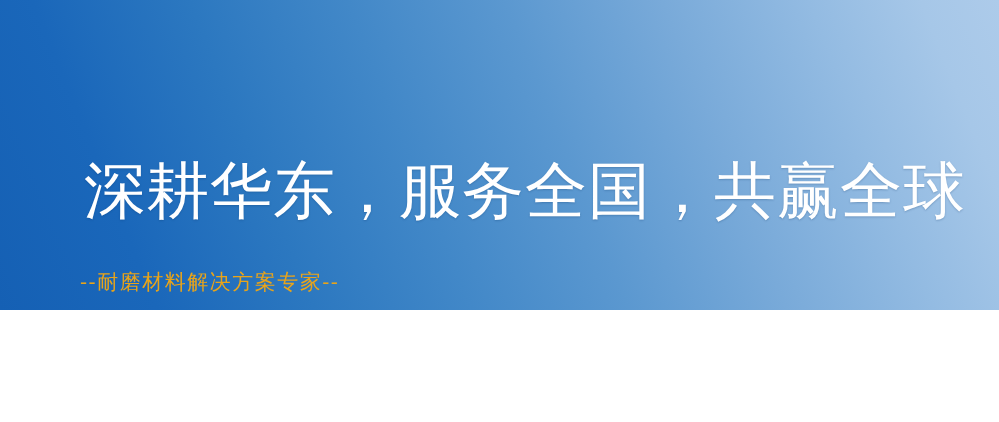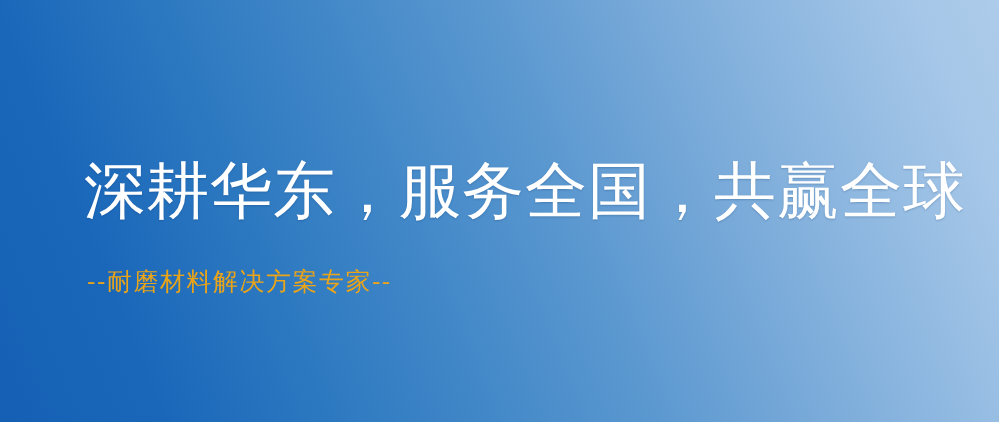--- a/index.html
+++ b/index.html
@@ -3,21 +3,21 @@
 <meta charset="utf-8">
 <style>
   html, body {
     margin: 0;
     padding: 0;
     background: #ffffff;
   }
   #banner {
     position: relative;
     width: 999px;
-    height: 422px;
+    height: 310px;
     overflow: hidden;
     
     background:
       linear-gradient(68deg,
         #1560b4 0%,
         #1a67ba 14%,
         #2c78c0 28%,
         #4288c8 42%,
         #5b98d0 56%,
         #79aad9 70%,
@@ -37,24 +37,24 @@
     line-height: 72px;
     color: #ffffff;
     letter-spacing: 1px;
     white-space: nowrap;
     text-shadow: 0 1px 2px rgba(10, 50, 100, 0.25);
   }
 
   
   #subtitle {
     position: absolute;
-    left: 87px;
+    left: 80px;
     top: 266px;
     font-family: "DejaVu Serif", "Liberation Serif", serif;
-    font-size: 25px;
+    font-size: 21px;
     line-height: 32px;
     color: #e9a419;
     letter-spacing: 1.5px;
     white-space: nowrap;
   }
 
   
   #logo {
     position: absolute;
     left: 744px;

